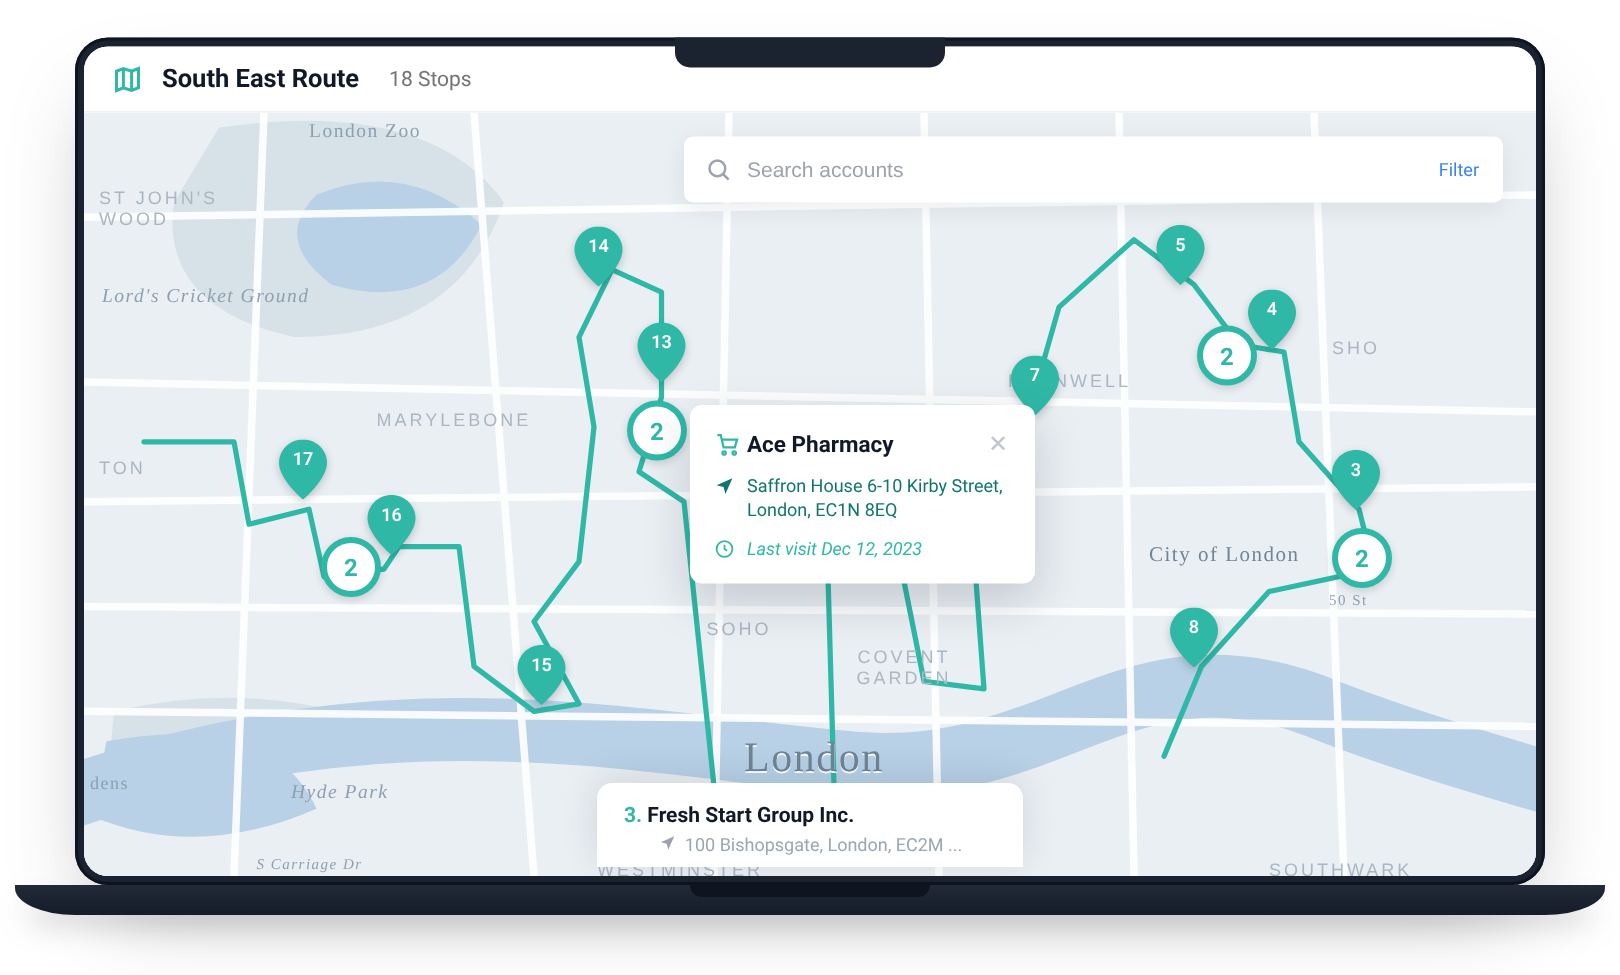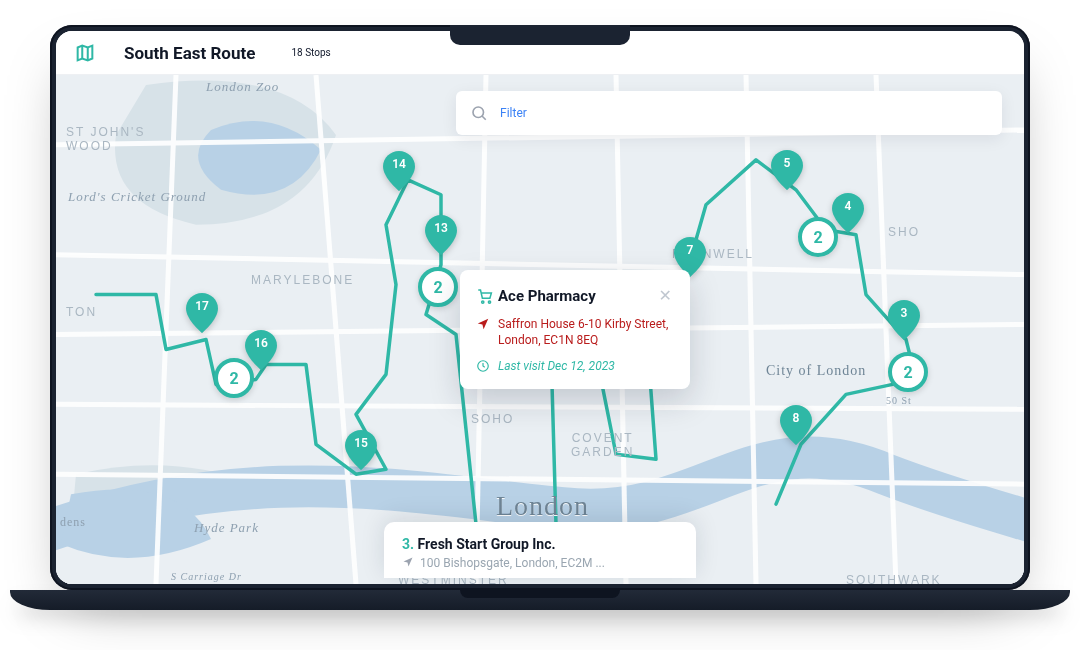--- a/index.html
+++ b/index.html
@@ -77,27 +77,27 @@
   }
 
   
   .header {
     height: 44px;
     display: flex;
     align-items: center;
     padding: 0 18px;
     background: #fff;
     border-bottom: 1px solid #eef0f3;
-    gap: 28px;
+    gap: 12px;
     position: relative;
     z-index: 50;
   }
   .logo-icon { width: 22px; height: 22px; color: #2fb8a6; }
   .route-title { font-size: 17px; font-weight: 700; color: #111827; }
-  .route-meta  { color: #0f172a; font-size: 10px; margin-left: 8px; }
+  .route-meta  { color: #737373; font-size: 14px; margin-left: 8px; }
 
   
   .map {
     position: absolute;
     inset: 44px 0 0 0;
     background: #eaeff3;
     overflow: hidden;
   }
   svg.map-svg { position:absolute; inset:0; width:100%; height:100%; }
 
@@ -154,39 +154,39 @@
     position:absolute;
     width:230px;
     background:#fff;
     border-radius:8px;
     box-shadow:0 12px 32px rgba(20,30,50,.18);
     padding:16px 16px 14px;
   }
   .popup-header { display:flex; align-items:center; gap:4px; }
   .popup-title { font-size:15px; font-weight:700; color:#111827; flex:1; }
   .popup-close { color:#c0c7d0; font-size:16px; line-height:1; padding:2px; cursor:pointer;}
-  .popup-row { display:flex; gap:8px; margin-top:10px; color:#b91c1c; font-size:12px; line-height:1.35;}
+  .popup-row { display:flex; gap:8px; margin-top:10px; color:#0f766e; font-size:12px; line-height:1.35;}
   .popup-row.visit { color:#2fb8a6; font-style:italic; }
   .popup-row .icon-sm { color:inherit; width:14px; height:14px; margin-top:1px;}
   .popup .cart-icon { color:#2fb8a6; width:18px;height:18px;}
 
   
   .next-card {
     position:absolute;
     bottom:6px; left:50%;
     transform:translateX(-50%);
-    width:312px;
+    width:284px;
     background:#fff;
     border-radius:10px 10px 0 0;
     box-shadow:0 -4px 24px rgba(20,30,50,.12);
     padding:14px 18px 8px;
   }
   .next-card .line1 { font-size:14px; font-weight:700; color:#111827; }
   .next-card .idx { color:#2fb8a6; }
-  .next-card .line2 { display:flex; gap:6px; color:#9aa6b1; font-size:12px; margin-top:4px;}
+  .next-card .line2 { display:flex; gap:6px; color:#9aa6b1; font-size:12px; margin-top:4px;justify-content:center;}
 </style>
 </head>
 <body>
 
 <div class="laptop">
   <div class="laptop-screen-outer">
     <div class="laptop-notch"></div>
 
     <div class="viewport">
 
@@ -244,21 +244,21 @@
         <div class="map-label caps" style="left:415px;top:337px">SOHO</div>
         <div class="map-label caps" style="left:515px;top:356px;white-space:pre;text-align:center">COVENT
 GARDEN</div>
         <div class="map-label caps" style="left:342px;top:498px">WESTMINSTER</div>
         <div class="map-label caps" style="left:790px;top:498px">SOUTHWARK</div>
         <div class="map-label caps" style="left:616px;top:172px">RKENWELL</div>
         <div class="map-label caps" style="left:10px;top:50px;white-space:pre">ST JOHN'S
 WOOD</div>
         <div class="map-label caps" style="left:10px;top:230px">TON</div>
         <div class="map-label caps" style="left:832px;top:150px">SHO</div>
-        <div class="map-label small" style="left:150px;top:4px;font-style:italic">London Zoo</div>
+        <div class="map-label small" style="left:150px;top:4px;">London Zoo</div>
         <div class="map-label small" style="left:12px;top:114px;font-style:italic">Lord's Cricket Ground</div>
         <div class="map-label small" style="left:138px;top:445px;font-style:italic">Hyde Park</div>
         <div class="map-label small" style="left:115px;top:496px;font-style:italic;font-size:10px">S Carriage Dr</div>
         <div class="map-label small" style="left:360px;top:470px;font-style:italic;font-size:11px">The Mall</div>
         <div class="map-label small" style="left:830px;top:320px;font-size:10px">50 St</div>
         <div class="map-label small" style="left:4px;top:440px;font-size:12px">dens</div>
 
         <div id="pins-layer">
             <div class="pin" style="left: 343px; top: 116px;"><svg viewBox="0 0 24 30">
                 <path fill="#2fb8a6" d="M12 0C5.4 0 0 5.2 0 11.6 0 20 12 30 12 30s12-10 12-18.4C24 5.2 18.6 0 12 0z"></path>
@@ -310,20 +310,21 @@
               </svg><span class="num">8</span></div>
           </div>
 
         <div class="search-bar">
           <span class="icon-sm">
             <svg viewBox="0 0 24 24" fill="none" stroke="currentColor" stroke-width="2.2">
                 <circle cx="11" cy="11" r="7"></circle>
                 <path d="M21 21l-5-5"></path>
               </svg>
           </span>
+          <input type="text" placeholder="Search accounts" style="">
           <span class="search-filter">Filter</span>
         </div>
 
         <div class="popup" id="popup" style="left: 404px; top: 195px;">
           <div class="popup-header">
             <span class="cart-icon">
               <svg viewBox="0 0 24 24" fill="none" stroke="currentColor" stroke-width="2">
                 <circle cx="9" cy="20" r="1.5"></circle>
                   <circle cx="18" cy="20" r="1.5"></circle>
                 <path d="M3 4h3l2.5 11h10l2-7H7"></path>

